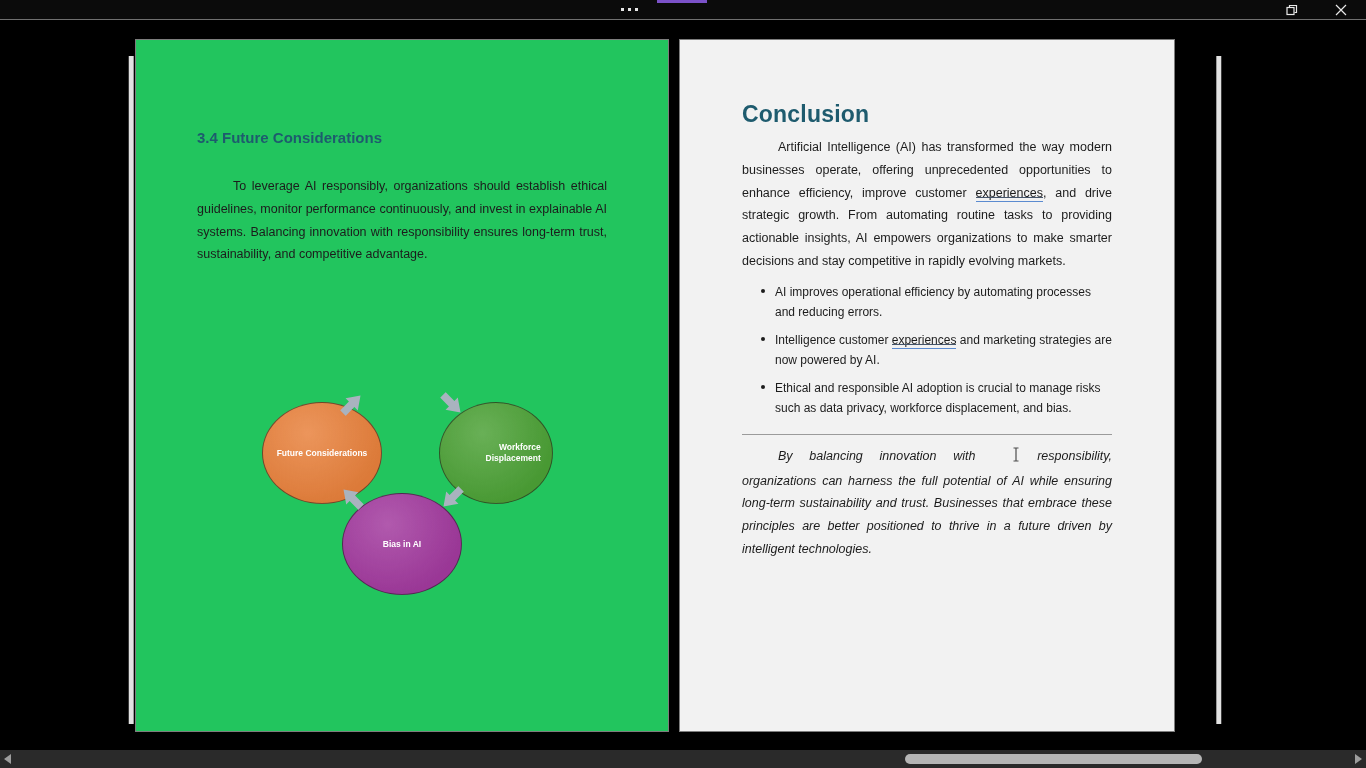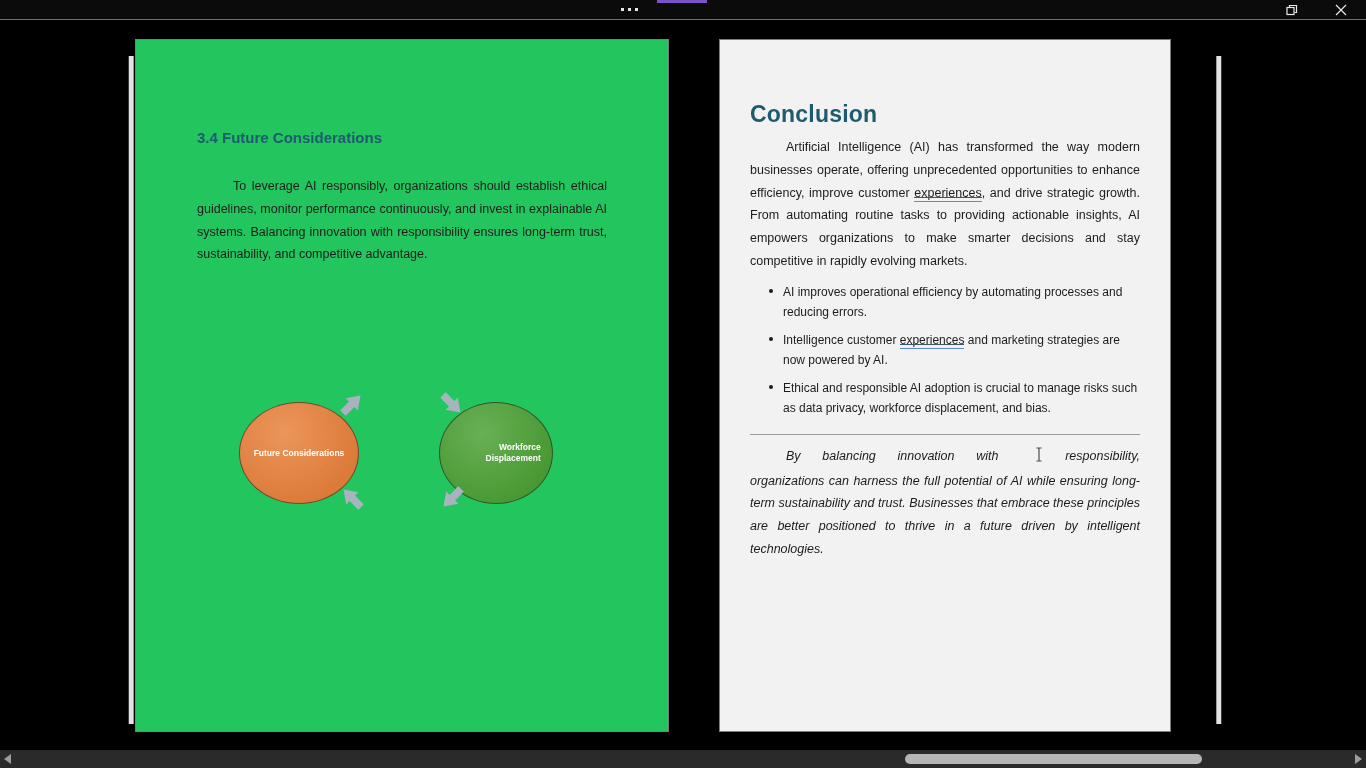--- a/index.html
+++ b/index.html
@@ -20,21 +20,21 @@
   .winbtn svg { display:block; }
 
   
   .page-edge { position:absolute; top:56px; width:6px; height:668px; background:#e2e2e2; }
   .page-edge.left  { left:128px; border-left:1px solid #3d3d3d; border-right:1px solid #9a9a9a; }
   .page-edge.right { left:1216px; border-right:1px solid #3d3d3d; border-left:1px solid #9a9a9a; }
 
   .page { position:absolute; top:40px; height:691px; background:#f2f2f2;
           box-shadow:0 0 0 1px #7d7d7d; color:#1c1c1c; }
   .page.left-pg  { left:136px; width:532px; padding:0 61px; }
-  .page.right-pg { left:720px; width:450px; padding:0 30px; }
+  .page.right-pg { left:680px; width:494px; padding:0 62px; }
 
   h1.doc-h1 { font-size:23px; line-height:28px; font-weight:700; letter-spacing:.2px; }
   h2.doc-h2 { font-size:15px; line-height:20px; font-weight:700; }
   .para { font-size:12.5px; line-height:22.8px; text-align:justify; text-indent:36px; }
   .left-pg h2.doc-h2 { margin-top:88px; }
   .left-pg .para { margin-top:27px; }
 
   .right-pg h1.h-conclusion { margin-top:60px; }
   .right-pg .p-conclusion { margin-top:8px; }
   .right-pg h1.h-takeaways { margin-top:18px; line-height:30px; }
@@ -52,21 +52,21 @@
   .text-cursor { display:inline-block; vertical-align:-2px; margin:0 0 0 1px; }
 
   
   .diagram { position:relative; margin-top:36px; width:410px; height:300px; }
   .node { position:absolute; border-radius:50%; display:flex; align-items:center;
           justify-content:center; text-align:center; border:1px solid rgba(25,25,25,.55);
           background-image:radial-gradient(ellipse at 38% 30%, rgba(255,255,255,.16), rgba(0,0,0,.05) 72%); }
   .node span { color:#fff; font-weight:700; font-size:8.5px; line-height:11px; width:80%; }
   .node.n-top    { left:145px; top:5px;   width:120px; height:107px; }
   .node.n-right  { left:242px; top:100px; width:114px; height:102px;text-align:right; }
-  .node.n-left   { left:42px;  top:100px; width:120px; height:102px; }
+  .node.n-left   { left:65px;  top:100px; width:120px; height:102px; }
   .node.n-bottom { left:145px; top:191px; width:120px; height:102px; }
   .cyc-arrow { position:absolute; width:26px; height:20px; }
   .cyc-arrow svg { display:block; }
   .a-tl { left:142px; top:92px;  transform:rotate(-45deg); }
   .a-tr { left:242px; top:92px;  transform:rotate(45deg); }
   .a-br { left:242px; top:186px; transform:rotate(135deg); }
   .a-bl { left:142px; top:186px; transform:rotate(-135deg); }
 
   
   .hscroll { position:absolute; left:0; top:750px; width:1366px; height:18px; background:#2a2a2a; }
@@ -104,20 +104,23 @@
 
   <div class="page-edge left"></div>
 
   <div class="page left-pg" style="background-color: #22c55e;">
     <h2 class="doc-h2" style="color: rgb(30, 91, 110);">3.4 Future Considerations</h2>
     <p class="para">To leverage AI responsibly, organizations should establish ethical guidelines, monitor performance continuously, and invest in explainable AI systems. Balancing innovation with responsibility ensures long-term trust, sustainability, and competitive advantage.</p>
 
     <div class="diagram">
       <div class="node n-right" style="background-color: rgb(76, 161, 54);">
         <span>Workforce Displacement</span>
+      </div>
+      <div class="node n-bottom" style="background-color: rgb(162, 58, 158);">
+        <span>Bias in AI</span>
       </div>
       <div class="node n-left" style="background-color: rgb(232, 129, 60);">
         <span>Future Considerations</span>
       </div>
 
       <div class="cyc-arrow a-tl" style="color: rgb(169, 179, 191);">
         <svg width="26" height="20" viewBox="0 0 27 20">
             <polygon points="0,6 13,6 13,1 26,10 13,19 13,14 0,14" fill="currentColor"></polygon>
           </svg>
       </div>

